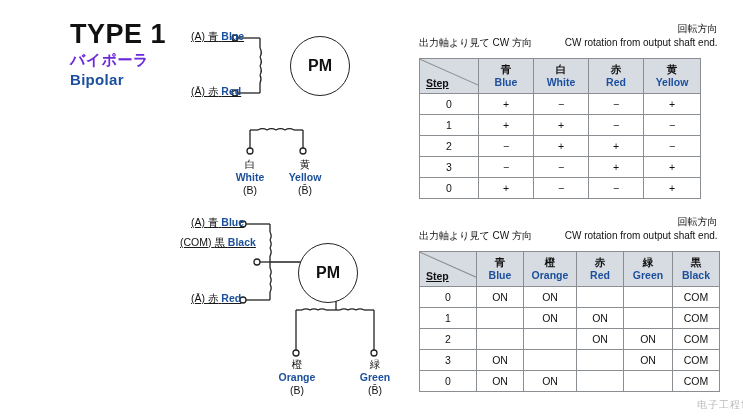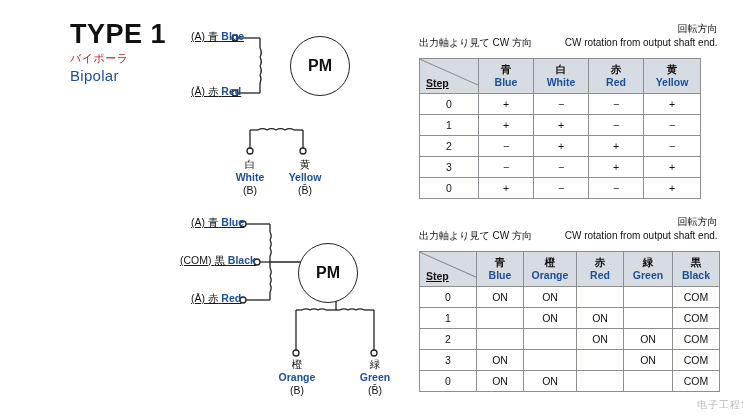--- a/index.html
+++ b/index.html
@@ -27,28 +27,29 @@
 
   
   .title-main {
     font-size: 27px;
     font-weight: bold;
     letter-spacing: 0.5px;
     color: #111111;
     line-height: 1.05;
   }
   .title-jp {
-    font-size: 11px;
-    color: #b91c1c;
+    font-size: 15px;
+    color: #6d28d9;
     margin-top: 3px;
     letter-spacing: 0.5px;
+    font-weight: bold;
   }
   .title-en {
     font-size: 15px;
-    font-weight: normal;
+    font-weight: bold;
     color: #1b4f9c;
     margin-top: 1px;
     letter-spacing: 0.3px;
   }
 
   
   .lead-label {
     position: absolute;
     font-size: 10.5px;
     white-space: nowrap;
@@ -336,21 +337,21 @@
     <div class="pm-circle" style="left:110px; top:33px; width:58px; height:58px;">
       <span>PM</span>
     </div>
   </div>
 
   <div class="lead-label" style="left:163px; top:216px;">
     <span class="paren">(A)</span>
     <span class="jp">青</span>
     <span class="en">Blue</span>
   </div>
-  <div class="lead-label" style="left:152px; top:254px;">
+  <div class="lead-label" style="left:152px; top:236px;">
     <span class="paren">(COM)</span>
     <span class="jp">黒</span>
     <span class="en">Black</span>
   </div>
   <div class="lead-label" style="left:163px; top:292px;">
     <span class="paren">(Ā)</span>
     <span class="jp">赤</span>
     <span class="en">Red</span>
   </div>
 

